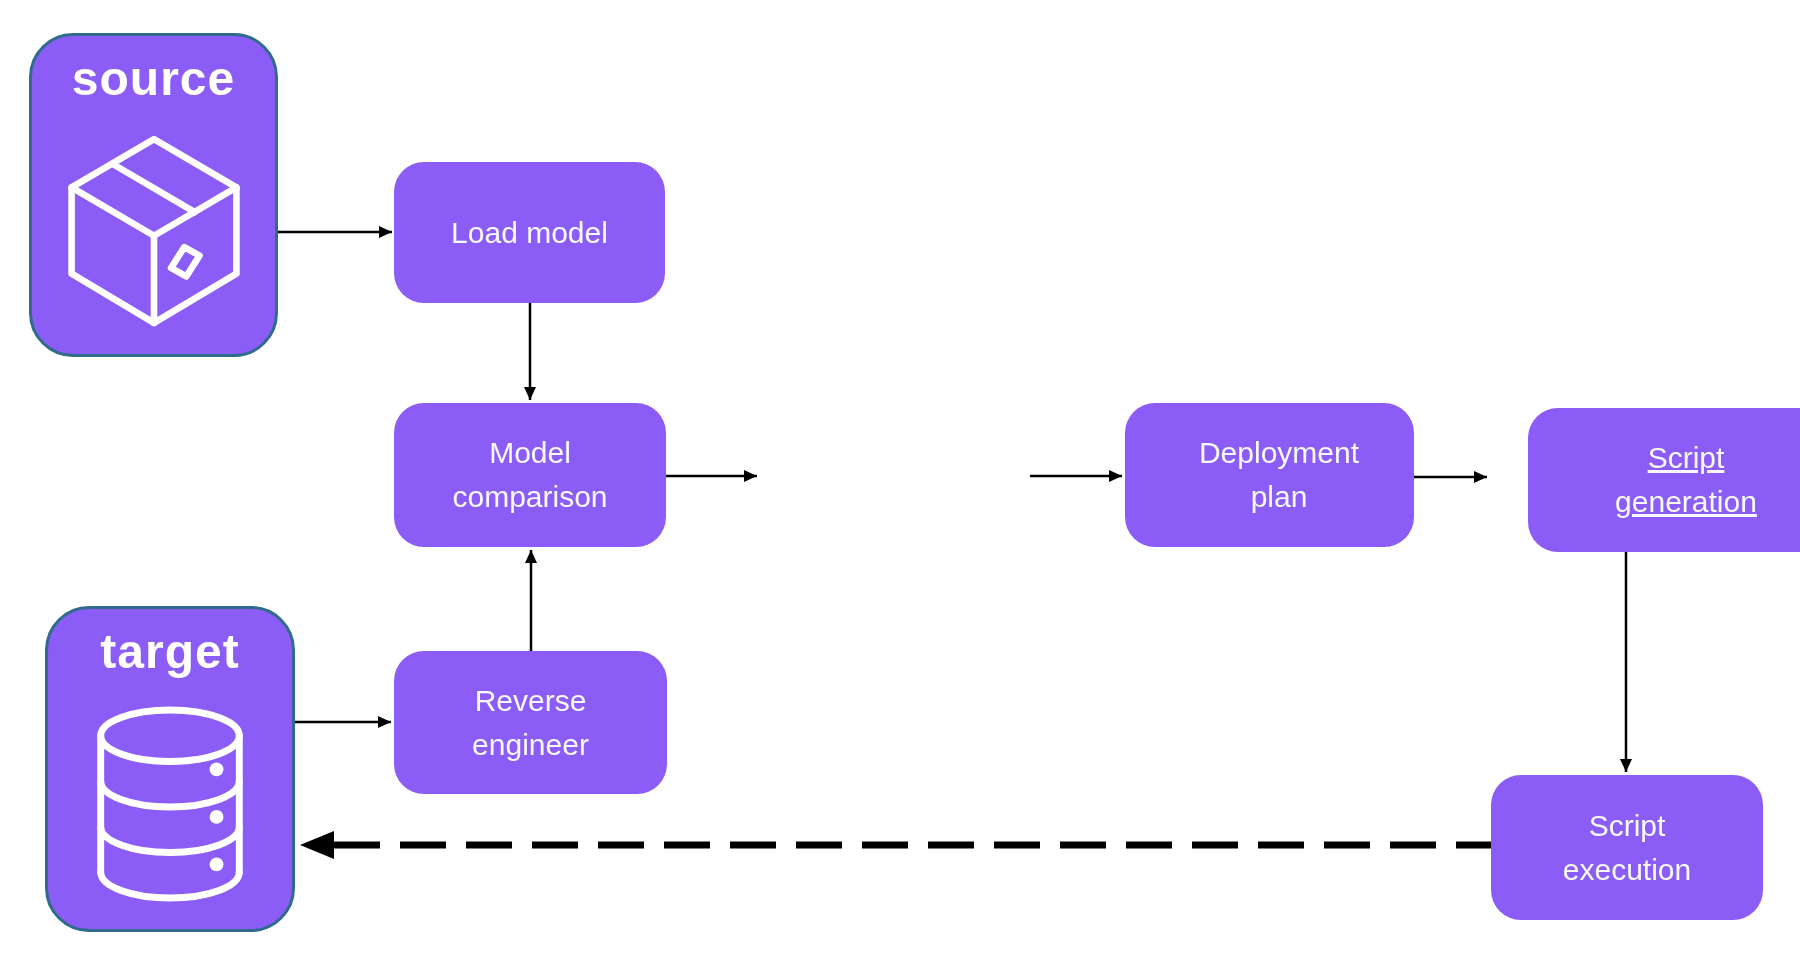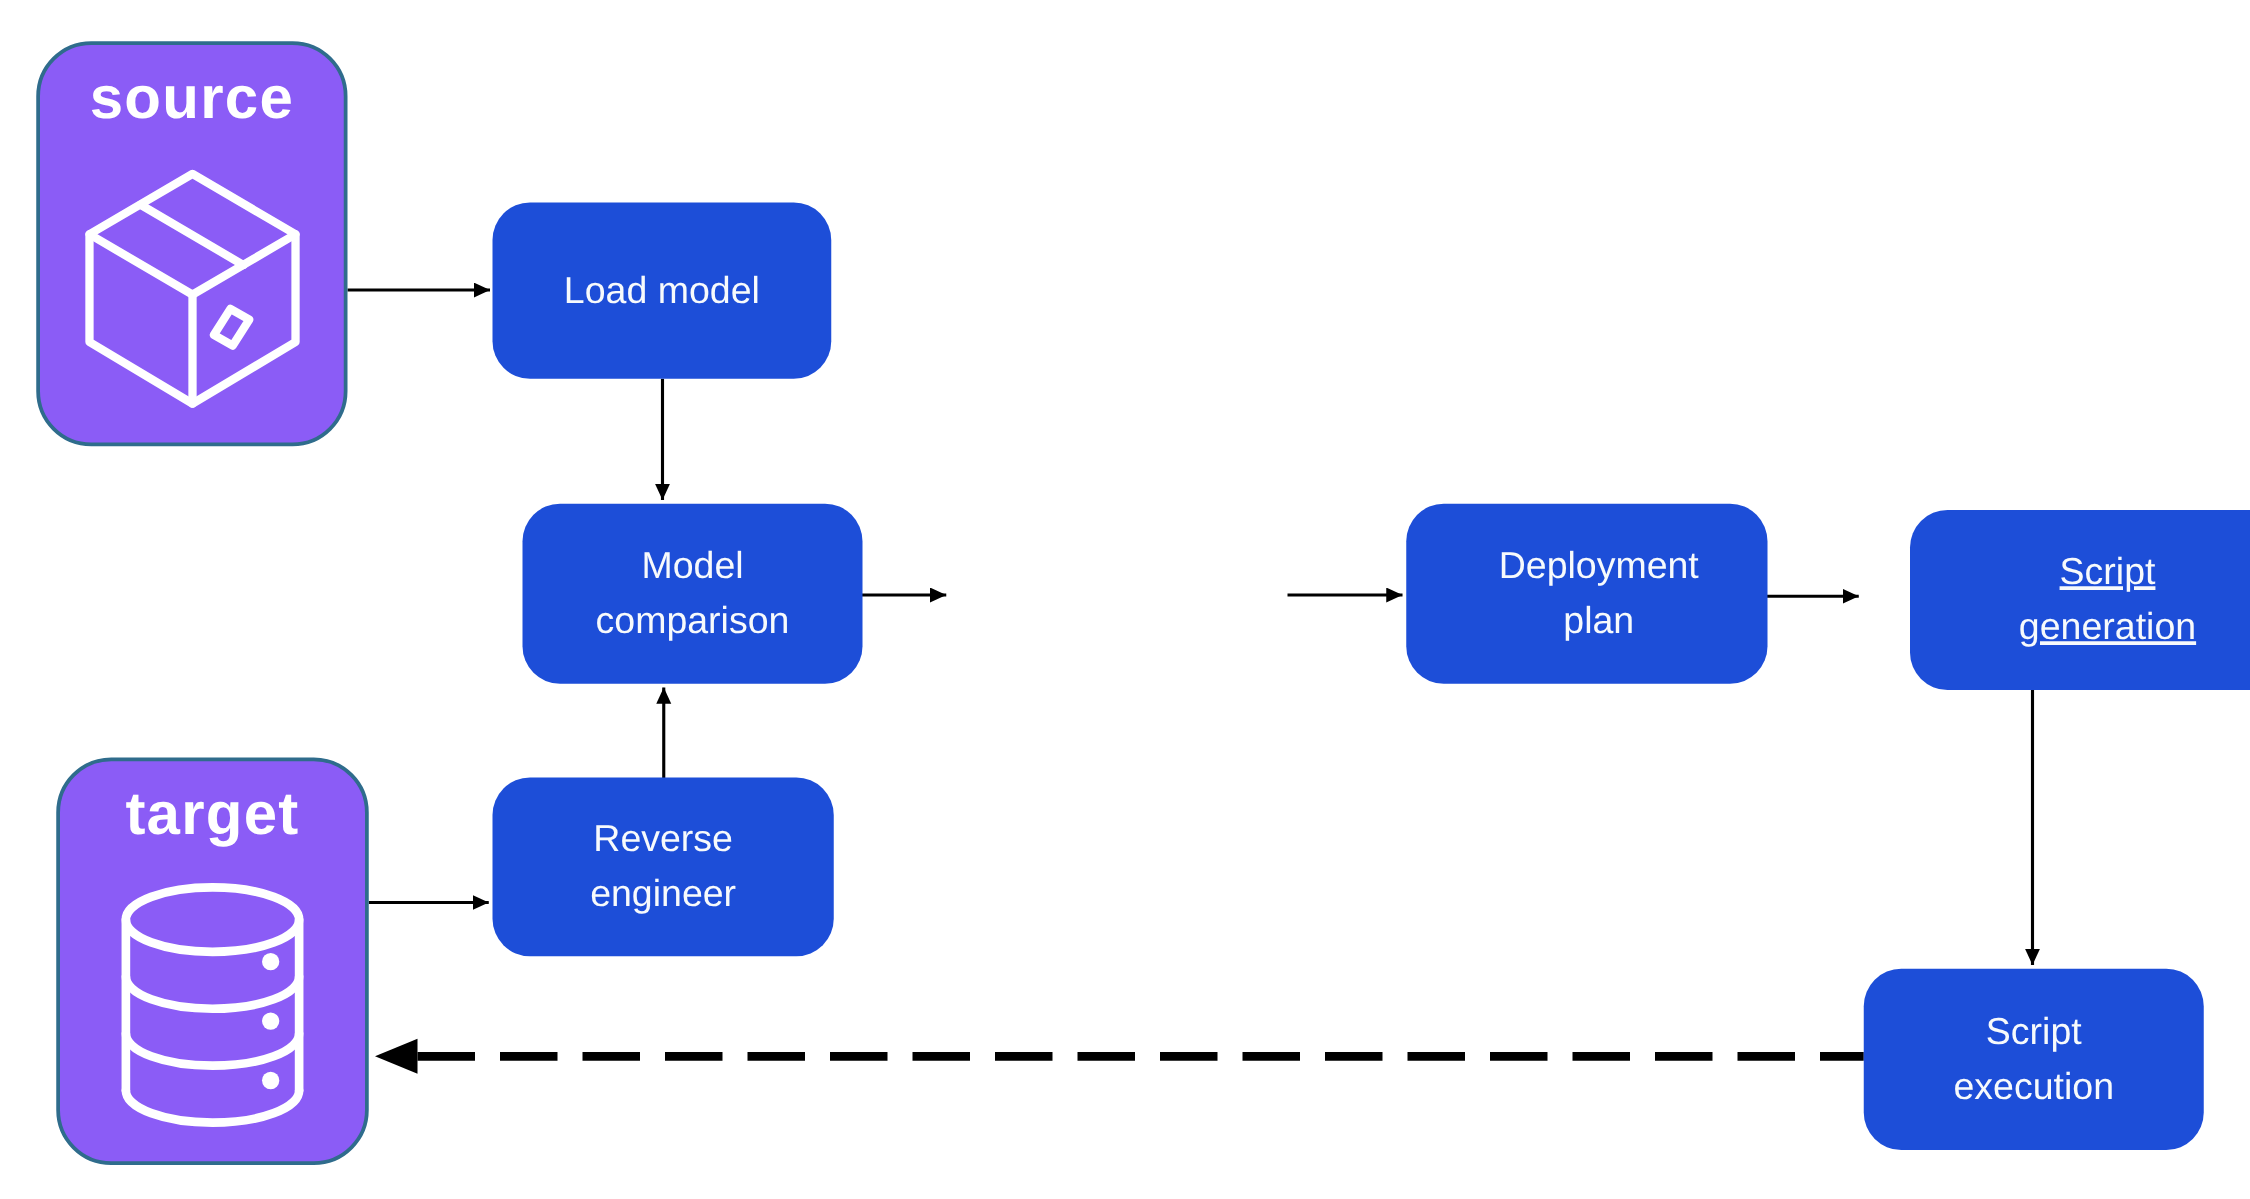--- a/index.html
+++ b/index.html
@@ -19,42 +19,42 @@
   }
   .arrow-layer {
     position: absolute;
     left: 0; top: 0;
     width: 1800px;
     height: 959px;
   }
   
   .flownode {
     position: absolute;
-    background: #1d4ed8;
+    background: #8b5cf6;
     border-radius: 30px;
     display: flex;
     align-items: center;
     justify-content: center;
     text-align: center;
     color: #f7fafc;
     font-size: 30px;
     line-height: 44px;
     font-weight: 400;
   }
   .flownode .nlabel {
     display: inline-block;
     max-width: 205px;
   }
   #n-load-model        { left: 394px;  top: 162px; width: 271px; height: 141px; }
-  #n-model-comparison  { left: 394px;  top: 403px; width: 272px; height: 144px; margin-left: 24px; }
+  #n-model-comparison  { left: 394px;  top: 403px; width: 272px; height: 144px; }
   #n-model-differences { left: 760px;  top: 403px; width: 270px; height: 144px; }
   #n-deployment-plan   { left: 1125px; top: 403px; width: 270px; height: 144px; padding-left: 19px; }
   #n-script-generation { left: 1528px; top: 408px; width: 316px; height: 144px; text-decoration: underline; }
   #n-script-execution  { left: 1491px; top: 775px; width: 272px; height: 145px; }
-  #n-reverse-engineer  { left: 394px;  top: 622px; width: 273px; height: 143px; }
+  #n-reverse-engineer  { left: 394px;  top: 651px; width: 273px; height: 143px; }
 
   
   .endpoint {
     position: absolute;
     background: #8b5cf6;
     border: 3px solid #2f6c8c;
     border-radius: 44px;
     box-sizing: border-box;
     display: flex;
     flex-direction: column;

